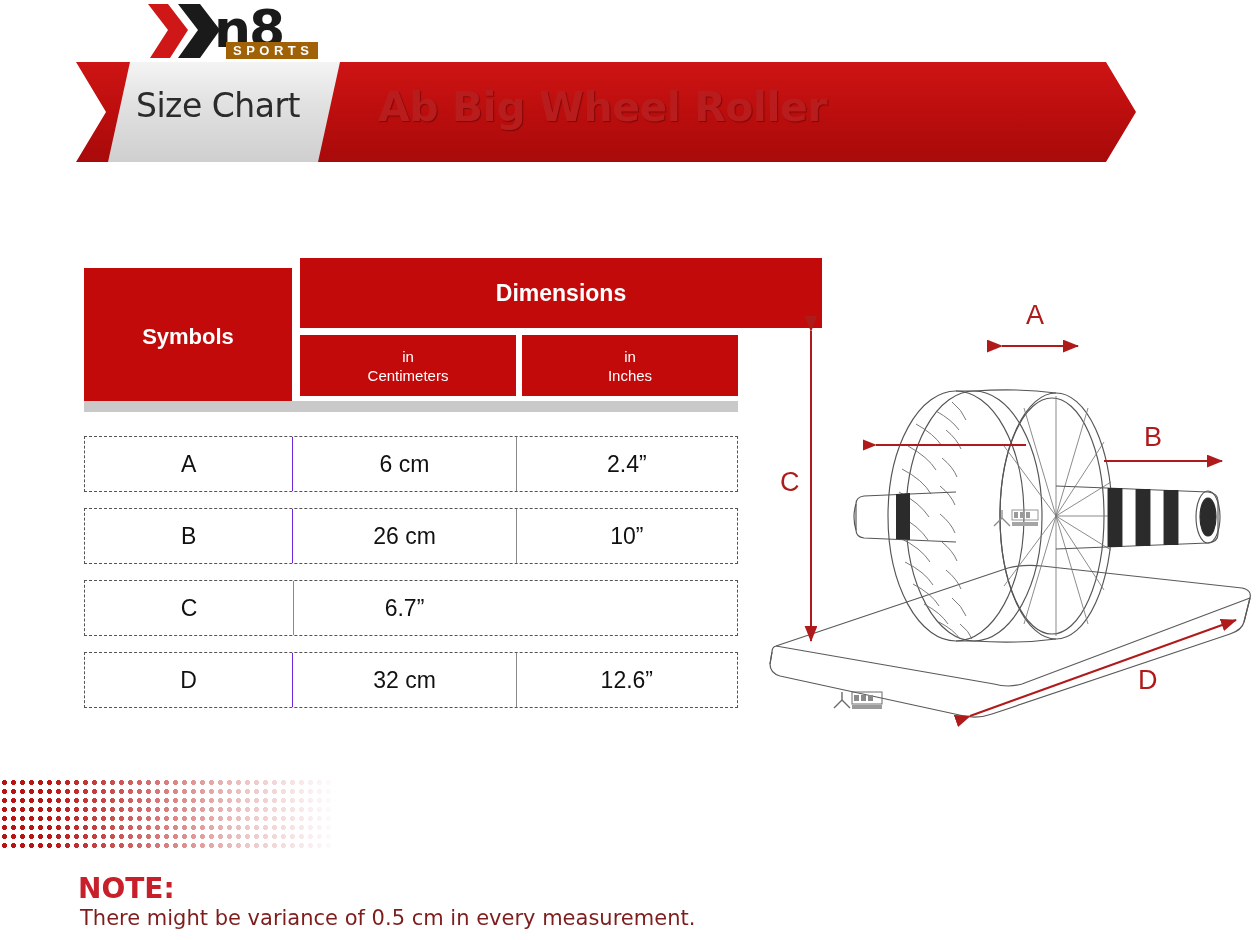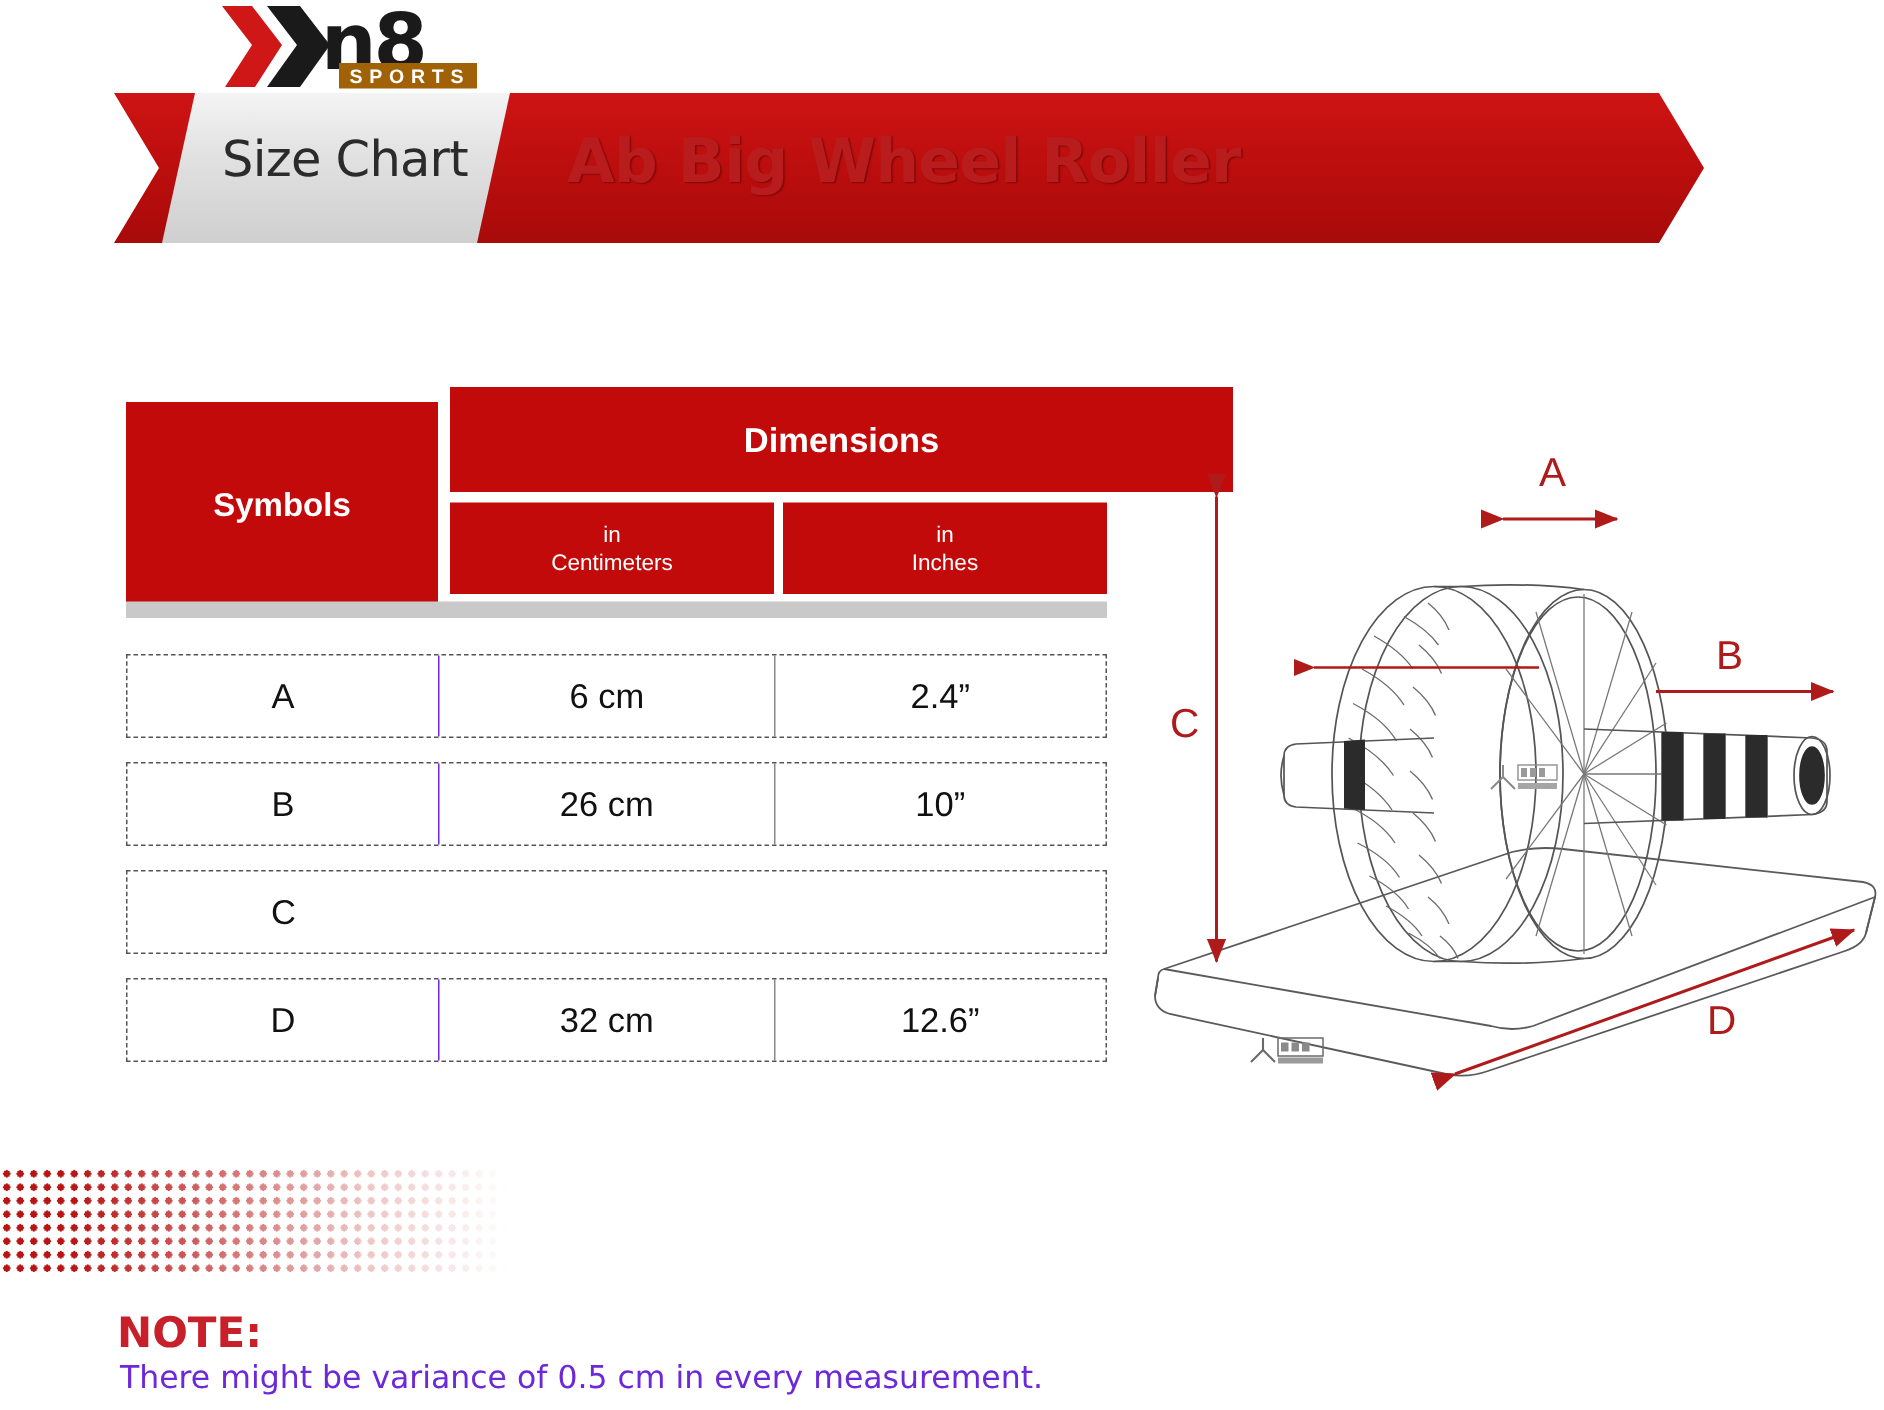--- a/index.html
+++ b/index.html
@@ -39,21 +39,21 @@
     clip-path: polygon(0 0, 1030px 0, 1060px 50px, 1030px 100px, 0 100px, 30px 50px);
   }
   
   .banner-silver {
     position: absolute; left: 108px; top: 62px;
     width: 232px; height: 100px;
     background: linear-gradient(180deg,#F4F4F4 0%, #E2E2E2 40%, #CFCFCF 100%);
     clip-path: polygon(22px 0, 232px 0, 210px 100px, 0 100px);
   }
   .size-chart-text {
-    position: absolute; left: 148px; top: 86px;
+    position: absolute; left: 136px; top: 86px;
     font-family: "DejaVu Sans", sans-serif;
     font-size: 33px; font-weight: 400; color: #2B2B2B;
     letter-spacing: -0.5px; white-space: nowrap;
   }
   .banner-title {
     position: absolute; left: 378px; top: 83px;
     font-family: "DejaVu Sans", sans-serif;
     font-size: 41px; font-weight: 700; color: #b91c1c;
     letter-spacing: -0.5px; white-space: nowrap;
     text-shadow: 1px 1px 1px rgba(60,0,0,.45);
@@ -117,21 +117,21 @@
 
   
   .note-label {
     position: absolute; left: 78px; top: 872px;
     font-family: "DejaVu Sans", sans-serif;
     font-size: 28px; font-weight: 700; color: #C8202A;
   }
   .note-text {
     position: absolute; left: 80px; top: 906px;
     font-family: "DejaVu Sans", sans-serif;
-    font-size: 21px; font-weight: 400; color: #6d28d9;
+    font-size: 21px; font-weight: 400; color: #7f1d1d;
     white-space: nowrap;
   }
 
   
   .diagram { position: absolute; left: 756px; top: 296px; width: 500px; height: 450px; }
   .diagram svg { display: block; }
   .dim-letter {
     font-family: "Liberation Sans", sans-serif;
     font-size: 27px; font-weight: 400; fill: #AF1A1A;
   }
@@ -180,20 +180,21 @@
       <div class="cell cell-cm">6 cm</div>
       <div class="cell cell-in">2.4”</div>
     </div>
     <div class="row">
       <div class="cell cell-sym">B</div>
       <div class="cell cell-cm">26 cm</div>
       <div class="cell cell-in">10”</div>
     </div>
     <div class="row">
       <div class="cell cell-sym">C</div>
+      <div class="cell cell-in">6.7”</div>
     </div>
     <div class="row">
       <div class="cell cell-sym">D</div>
       <div class="cell cell-cm">32 cm</div>
       <div class="cell cell-in">12.6”</div>
     </div>
   </div>
 </div>
 
 <div class="diagram">

